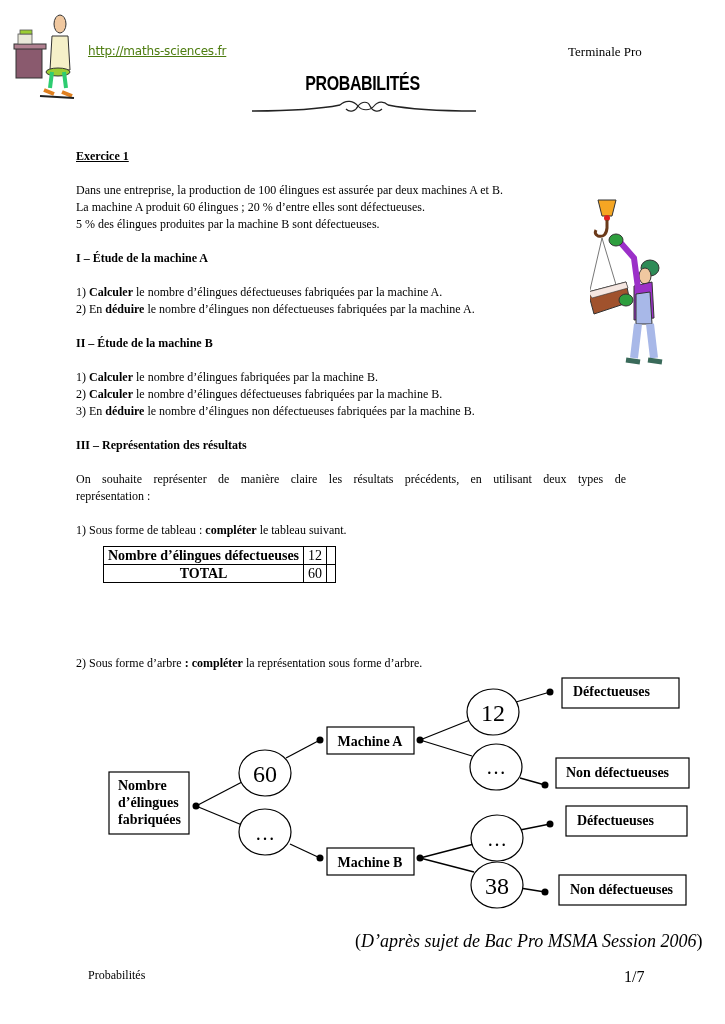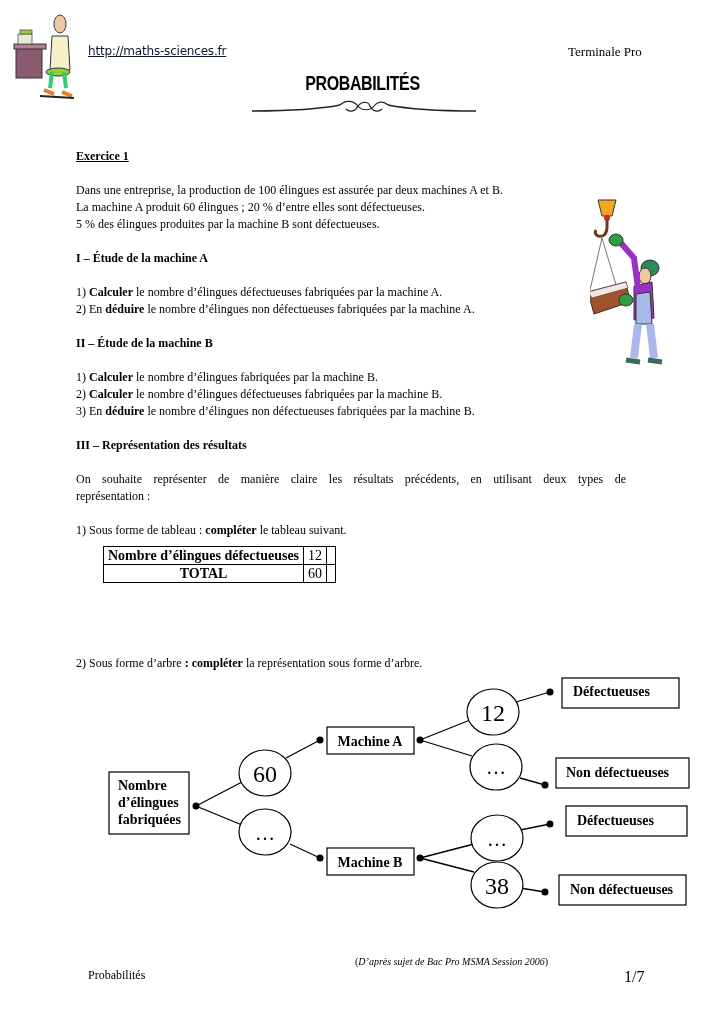--- a/index.html
+++ b/index.html
@@ -1,37 +1,37 @@
 <!DOCTYPE html>
 <html><head>
 <meta charset="utf-8">
 <style>
   html, body { margin: 0; padding: 0; background: #ffffff; }
   body { width: 725px; height: 1024px; position: relative; overflow: hidden;
          font-family: "Liberation Serif", serif; color: #000; font-size: 14px; }
   .abs { position: absolute; }
   .header-link { left: 88px; top: 44px; font-family: "DejaVu Sans", sans-serif; font-size: 12px;
-                 color: #0f172a; text-decoration: underline; letter-spacing: -0.2px; }
+                 color: #4d7c0f; text-decoration: underline; letter-spacing: -0.2px; }
   .header-right { left: 568px; top: 44px; font-size: 13px; }
   .title { left: 0; width: 725px; top: 72px; text-align: center;
            font-family: "Liberation Sans", sans-serif; font-weight: bold; font-size: 20px;
            letter-spacing: -0.5px; transform: scaleX(0.8); transform-origin: center; }
   .flourish { left: 250px; top: 97px; }
   .line { position: absolute; left: 76px; font-size: 12px; white-space: nowrap; line-height: 17px; }
   .b { font-weight: bold; }
   .u { text-decoration: underline; }
   .just { width: 550px; text-align: justify; text-align-last: justify; white-space: normal; }
   table.results { position: absolute; left: 103px; top: 546px; border-collapse: collapse; font-size: 14px; }
   table.results td { border: 1px solid #000; padding: 0 4px; text-align: center; line-height: 17px; height: 17px; }
   table.results td.blank { border-top: none; border-left: none; }
   table.results td.hdr { font-weight: bold; line-height: 17px; }
   .rowhead { font-weight: bold; }
   .footer-left { left: 88px; top: 968px; font-size: 12px; }
   .footer-right { left: 624px; top: 968px; font-size: 16px; }
-  .source { left: 355px; top: 956px; font-size: 10px; }
+  .source { left: 355px; top: 931px; font-size: 18px; }
   .source i { font-style: italic; }
   svg text { font-family: "Liberation Serif", serif; }
 </style>
 </head>
 <body>
 
 <svg class="abs" style="left:12px;top:10px" width="72" height="92">
   <rect x="4" y="38" width="26" height="30" fill="#8a5a6e" stroke="#333" stroke-width="1"></rect>
   <rect x="2" y="34" width="32" height="5" fill="#b08090" stroke="#333" stroke-width="1"></rect>
   <rect x="6" y="24" width="14" height="10" fill="#e8e8d8" stroke="#555" stroke-width="0.8"></rect>

